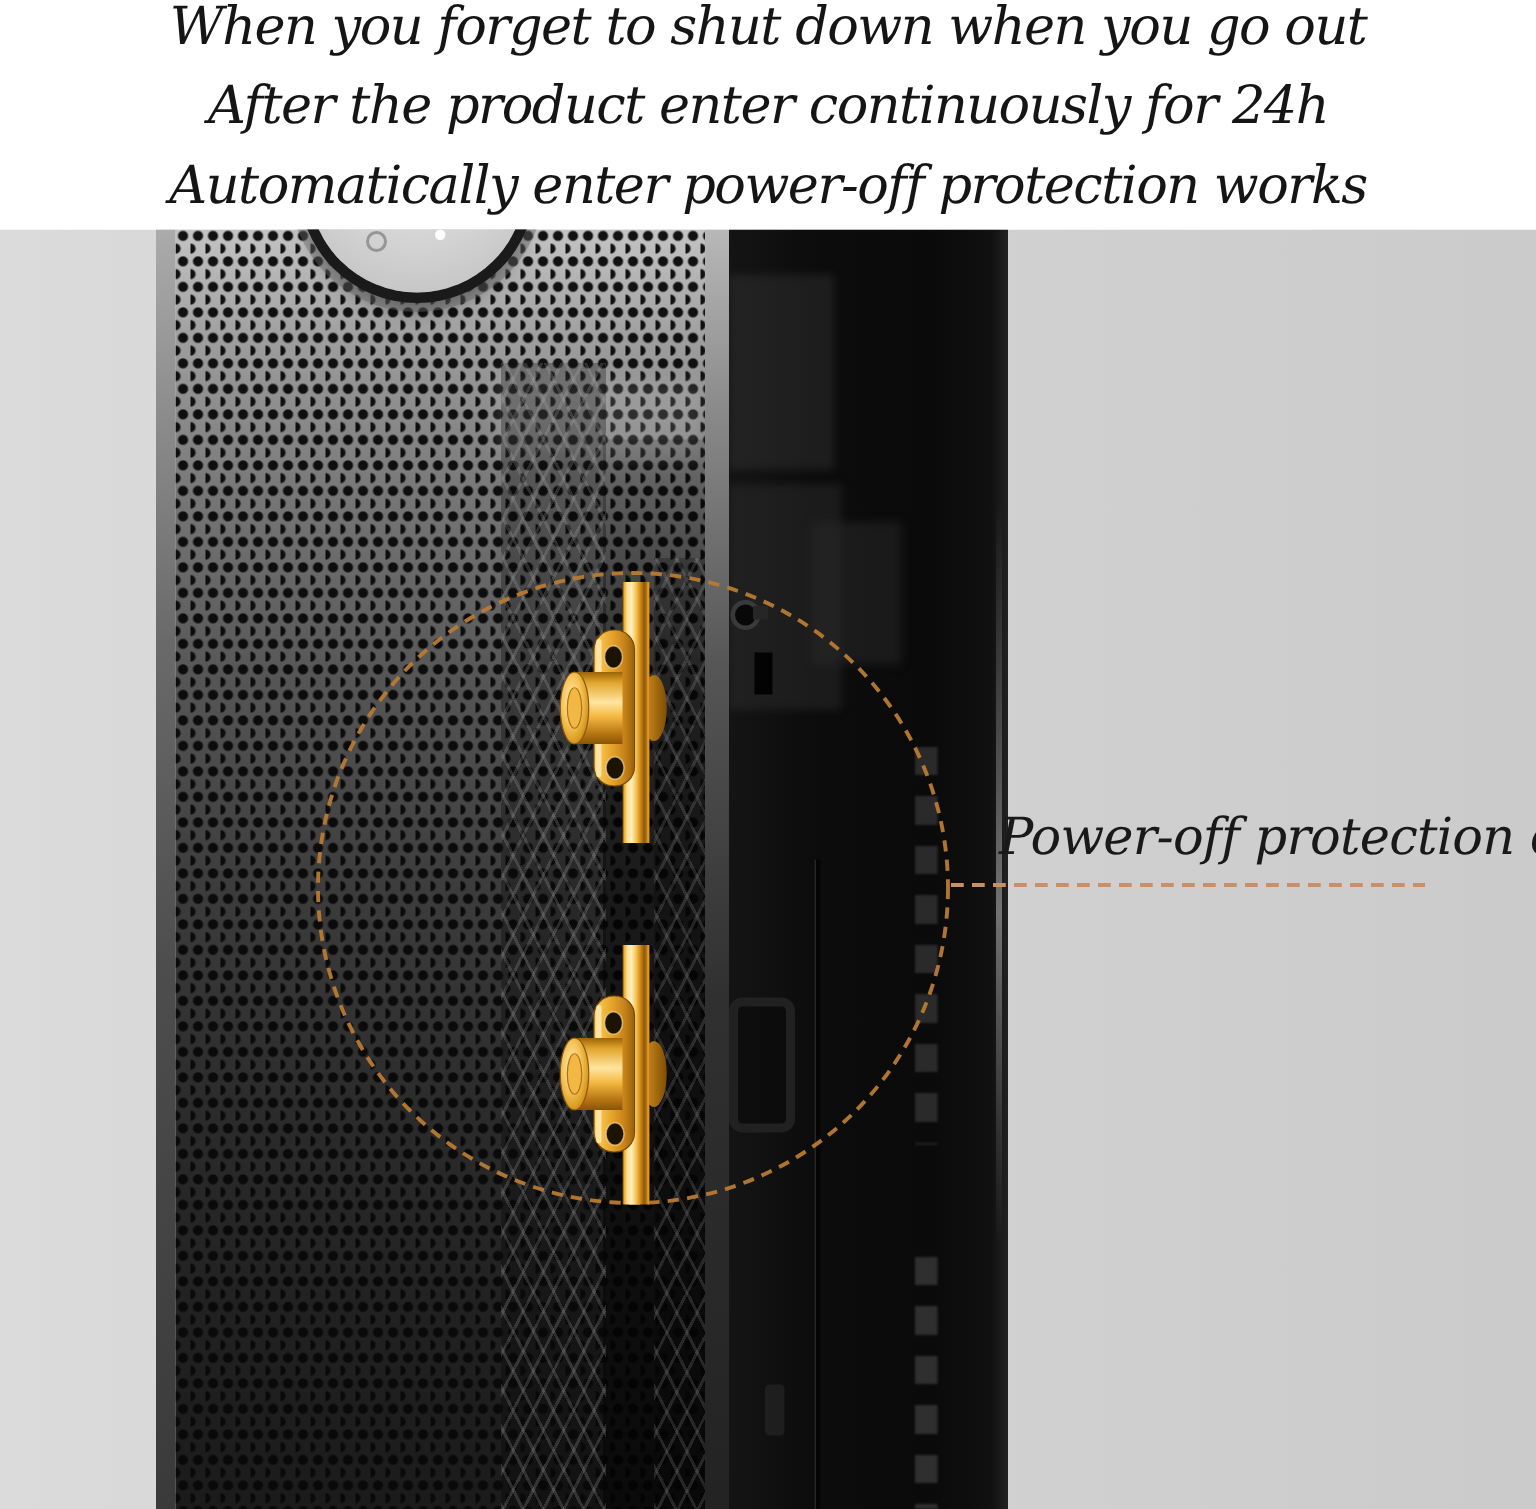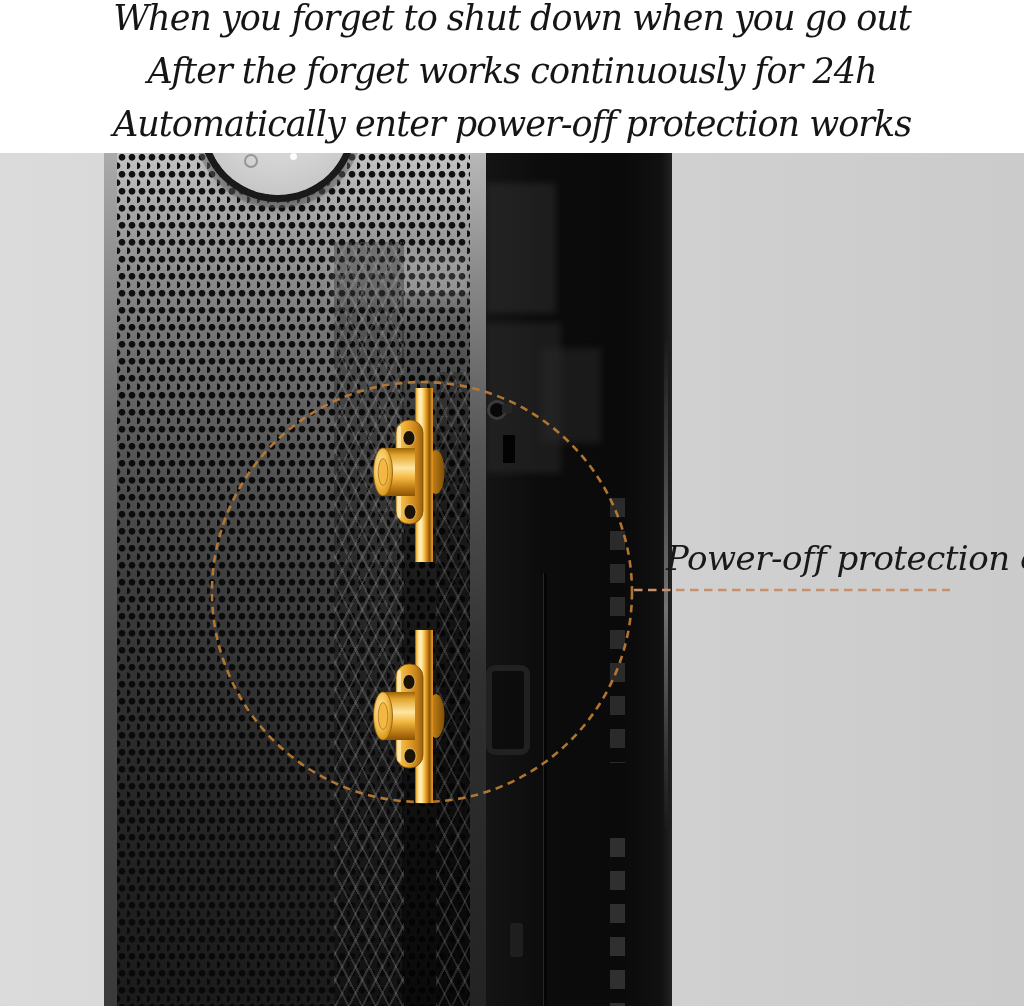--- a/index.html
+++ b/index.html
@@ -73,21 +73,21 @@
       font-style:italic;font-size:34px;letter-spacing:-.5px;color:#191919;}
 </style>
 </head>
 <body>
 
 <div class="page">
 
   <header class="headline">
     <div class="headline-stack">
       <div class="headline-line">When you forget to shut down when you go out</div>
-      <div class="headline-line">After the forget works continuously for 24h</div>
+      <div class="headline-line">After the product enter continuously for 24h</div>
       <div class="headline-line">Automatically enter power-off protection works</div>
     </div>
   </header>
 
   <div class="photo">
     <div class="photo-bg"></div>
 
     <div class="heater">
       <div class="frame-left"></div>
       <div class="mesh"></div>

